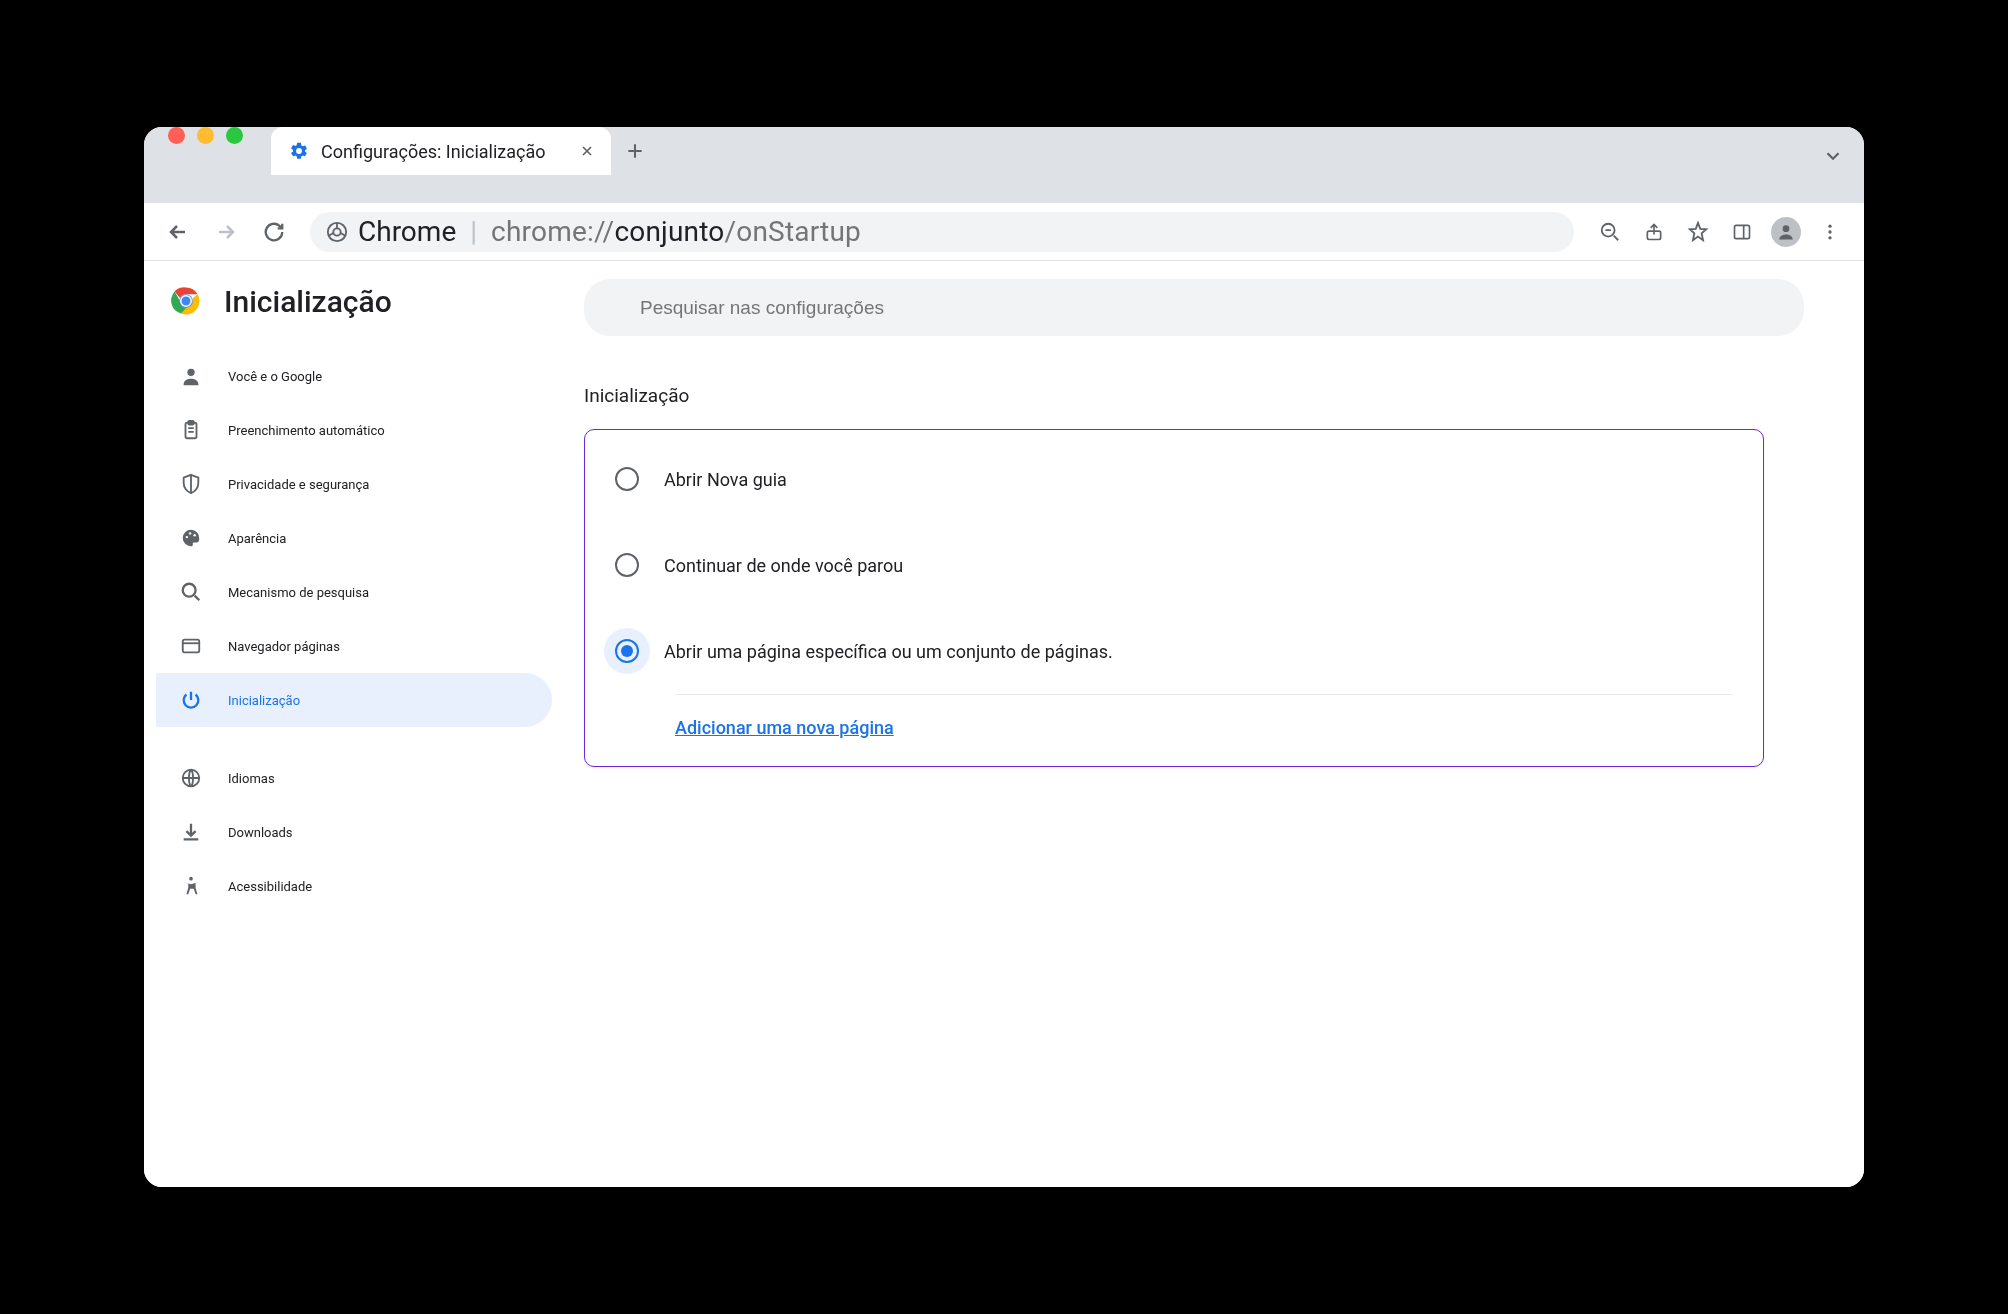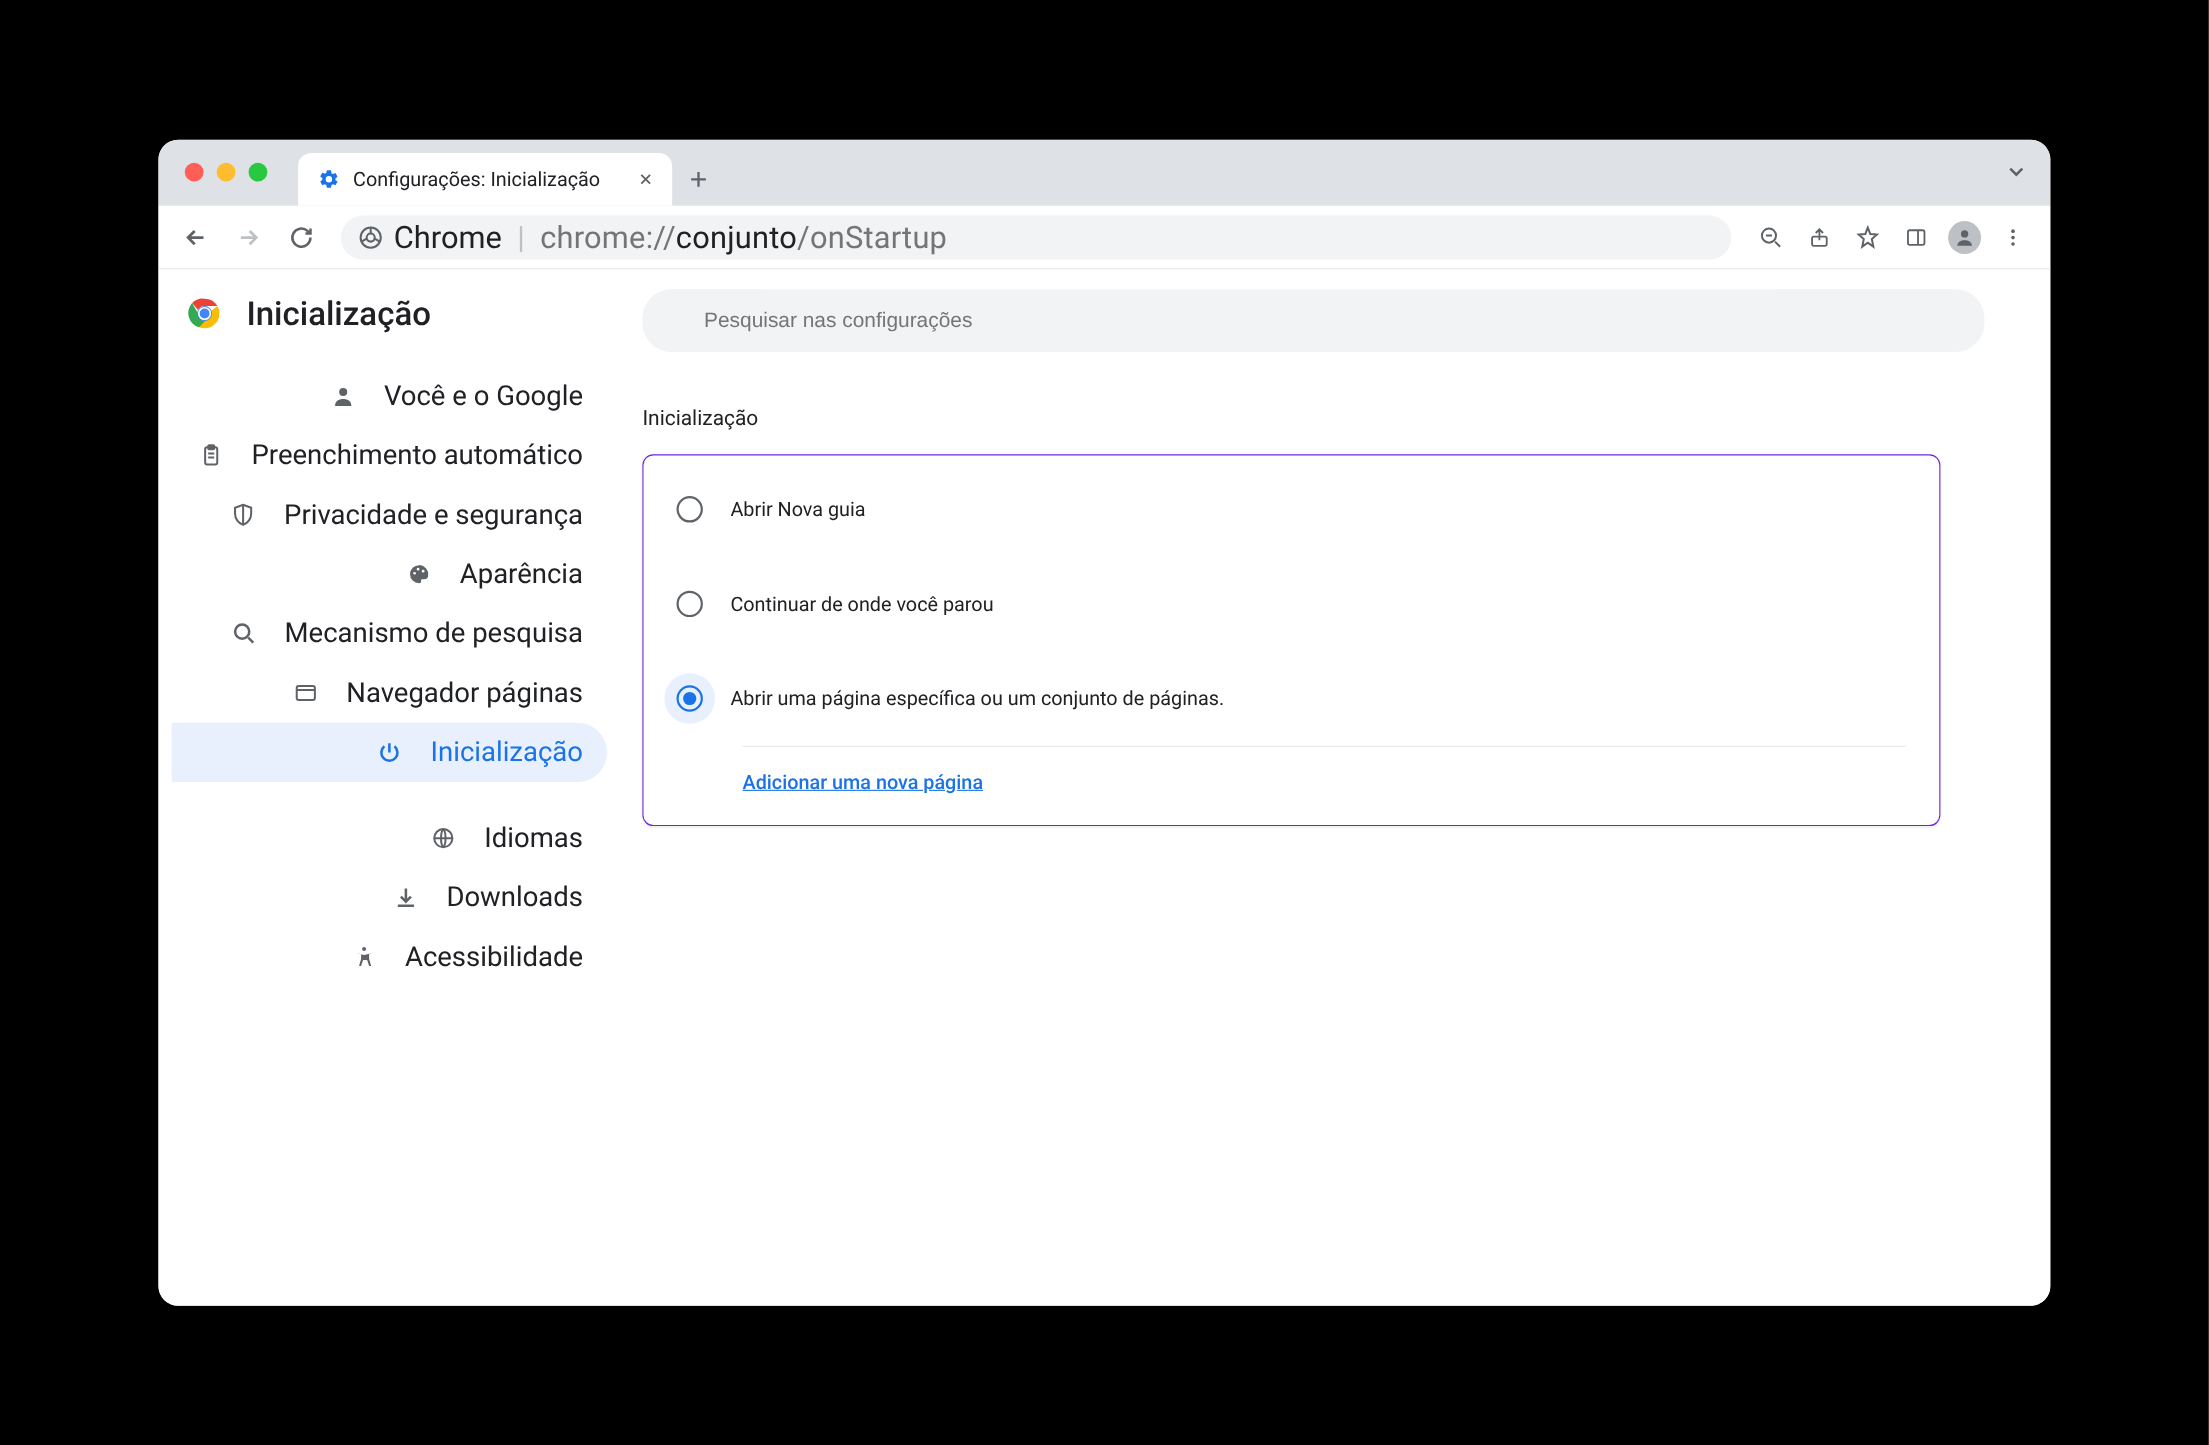--- a/index.html
+++ b/index.html
@@ -17,24 +17,24 @@
     height: 1060px;
     background: #fff;
     border-radius: 18px;
     overflow: hidden;
     box-shadow: 0 20px 60px rgba(0,0,0,0.5);
     display: flex;
     flex-direction: column;
   }
   
   .tabstrip {
-    height: 60px;
+    height: 76px;
     background: #dee1e6;
     display: flex;
-    align-items: flex-end;
+    align-items: flex-start;
     padding-left: 14px;
     position: relative;
   }
   .traffic-lights {
     display: flex;
     gap: 12px;
     align-items: center;
     margin-left: 10px;
     margin-bottom: 22px;
     margin-right: 28px;
@@ -128,24 +128,23 @@
     font-weight: 500;
     color:#202124;
   }
   .sidebar { padding: 6px 12px; }
   .side-item {
     display:flex; align-items:center; gap:24px;
     height: 54px;
     padding: 0 22px;
     border-radius: 0 27px 27px 0;
     color:#202124;
-    font-size: 25px;
+    font-size: 13px;
     cursor:pointer;
     margin-right: 20px;
-    justify-content: flex-end;
   }
   .side-item.active {
     background:#e8f0fe;
     color:#1a73e8;
   }
   .side-item.active .side-icon { color:#1a73e8; }
   .side-icon { width:26px; display:flex; justify-content:center; color:#5f6368; }
   .side-divider { height: 24px; }
   .main {
     flex:1;

